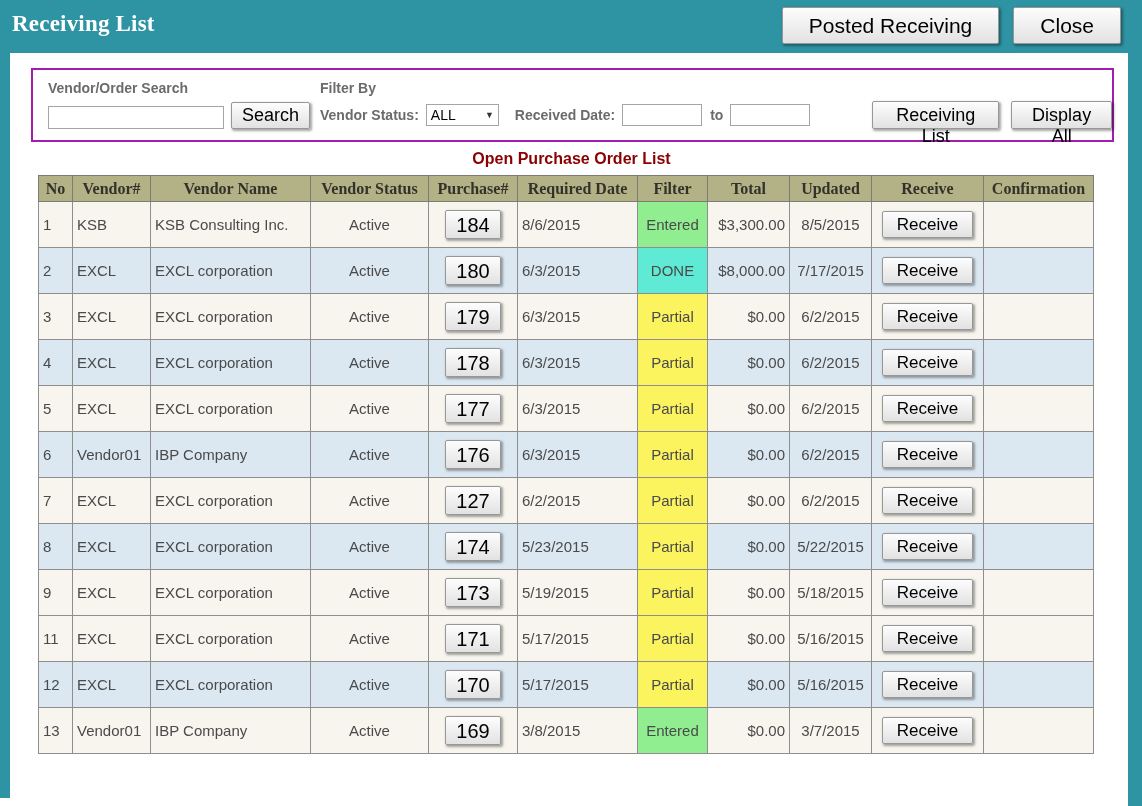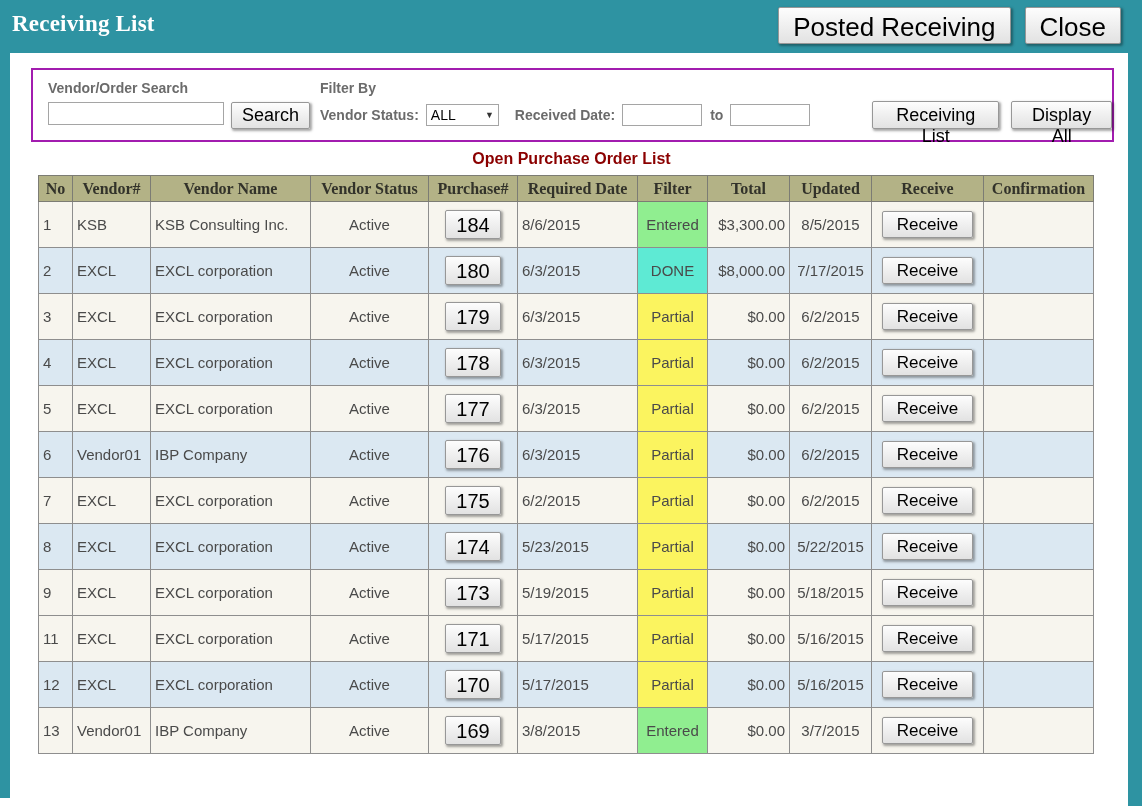--- a/index.html
+++ b/index.html
@@ -16,30 +16,30 @@
     font-family:"Liberation Serif",serif;font-weight:bold;font-size:23px;letter-spacing:.2px;
   }
   .topbar-buttons{position:absolute;top:7px;right:21px;display:flex;gap:14px;}
   .btn{
     font-family:"Liberation Sans",sans-serif;color:#000;
     background:linear-gradient(#fdfdfd,#e2e2e2);
     border:1px solid #979797;border-radius:2px;
     box-shadow:1.5px 1.5px 2.5px rgba(0,0,0,.35);
     cursor:pointer;text-align:center;
   }
-  .btn-big{font-size:26px;padding:4px 14px;height:37px;}
+  .btn-big{font-size:21px;padding:4px 26px;height:37px;}
   
   .filter-panel{
     position:absolute;left:31px;top:68px;width:1079px;height:70px;
     border:2px solid #a21caf;background:#fff;
   }
   .f-label{position:absolute;font-size:14px;font-weight:bold;color:#6b6b6b;}
   .vo-label{left:15px;top:10px;}
   .filterby-label{left:287px;top:10px;}
-  .search-row{position:absolute;left:15px;top:32px;display:flex;align-items:flex-start;}
+  .search-row{position:absolute;left:15px;top:32px;display:flex;align-items:flex-end;}
   .text-input{
     height:20px;border:1px solid #a5a5a5;background:#fff;font-size:14px;
     font-family:"Liberation Sans",sans-serif;padding:0 4px;box-sizing:content-box;
   }
   .search-input{width:166px;height:21px;}
   .btn-search{font-size:18px;padding:2px 10px;margin-left:7px;height:27px;}
   .filter-row{position:absolute;left:287px;top:31px;display:flex;align-items:center;}
   .inline-label{font-size:14px;font-weight:bold;color:#6b6b6b;white-space:nowrap;}
   .select-box{
     display:inline-flex;align-items:center;justify-content:space-between;
@@ -223,21 +223,21 @@
           <td class="c-total">$0.00</td>
           <td class="c-updated">6/2/2015</td>
           <td class="c-receive"><button class="btn btn-receive">Receive</button></td>
           <td class="c-confirmation"></td>
         </tr>
         <tr class="row-odd">
           <td class="c-no">7</td>
           <td class="c-vendor">EXCL</td>
           <td class="c-vendor-name">EXCL corporation</td>
           <td class="c-vendor-status">Active</td>
-          <td class="c-purchase"><button class="btn btn-po">175</button></td>
+          <td class="c-purchase"><button class="btn btn-po">127</button></td>
           <td class="c-required-date">6/2/2015</td>
           <td class="c-status" style="background: rgb(251, 244, 95);">Partial</td>
           <td class="c-total">$0.00</td>
           <td class="c-updated">6/2/2015</td>
           <td class="c-receive"><button class="btn btn-receive">Receive</button></td>
           <td class="c-confirmation"></td>
         </tr>
         <tr class="row-even">
           <td class="c-no">8</td>
           <td class="c-vendor">EXCL</td>

